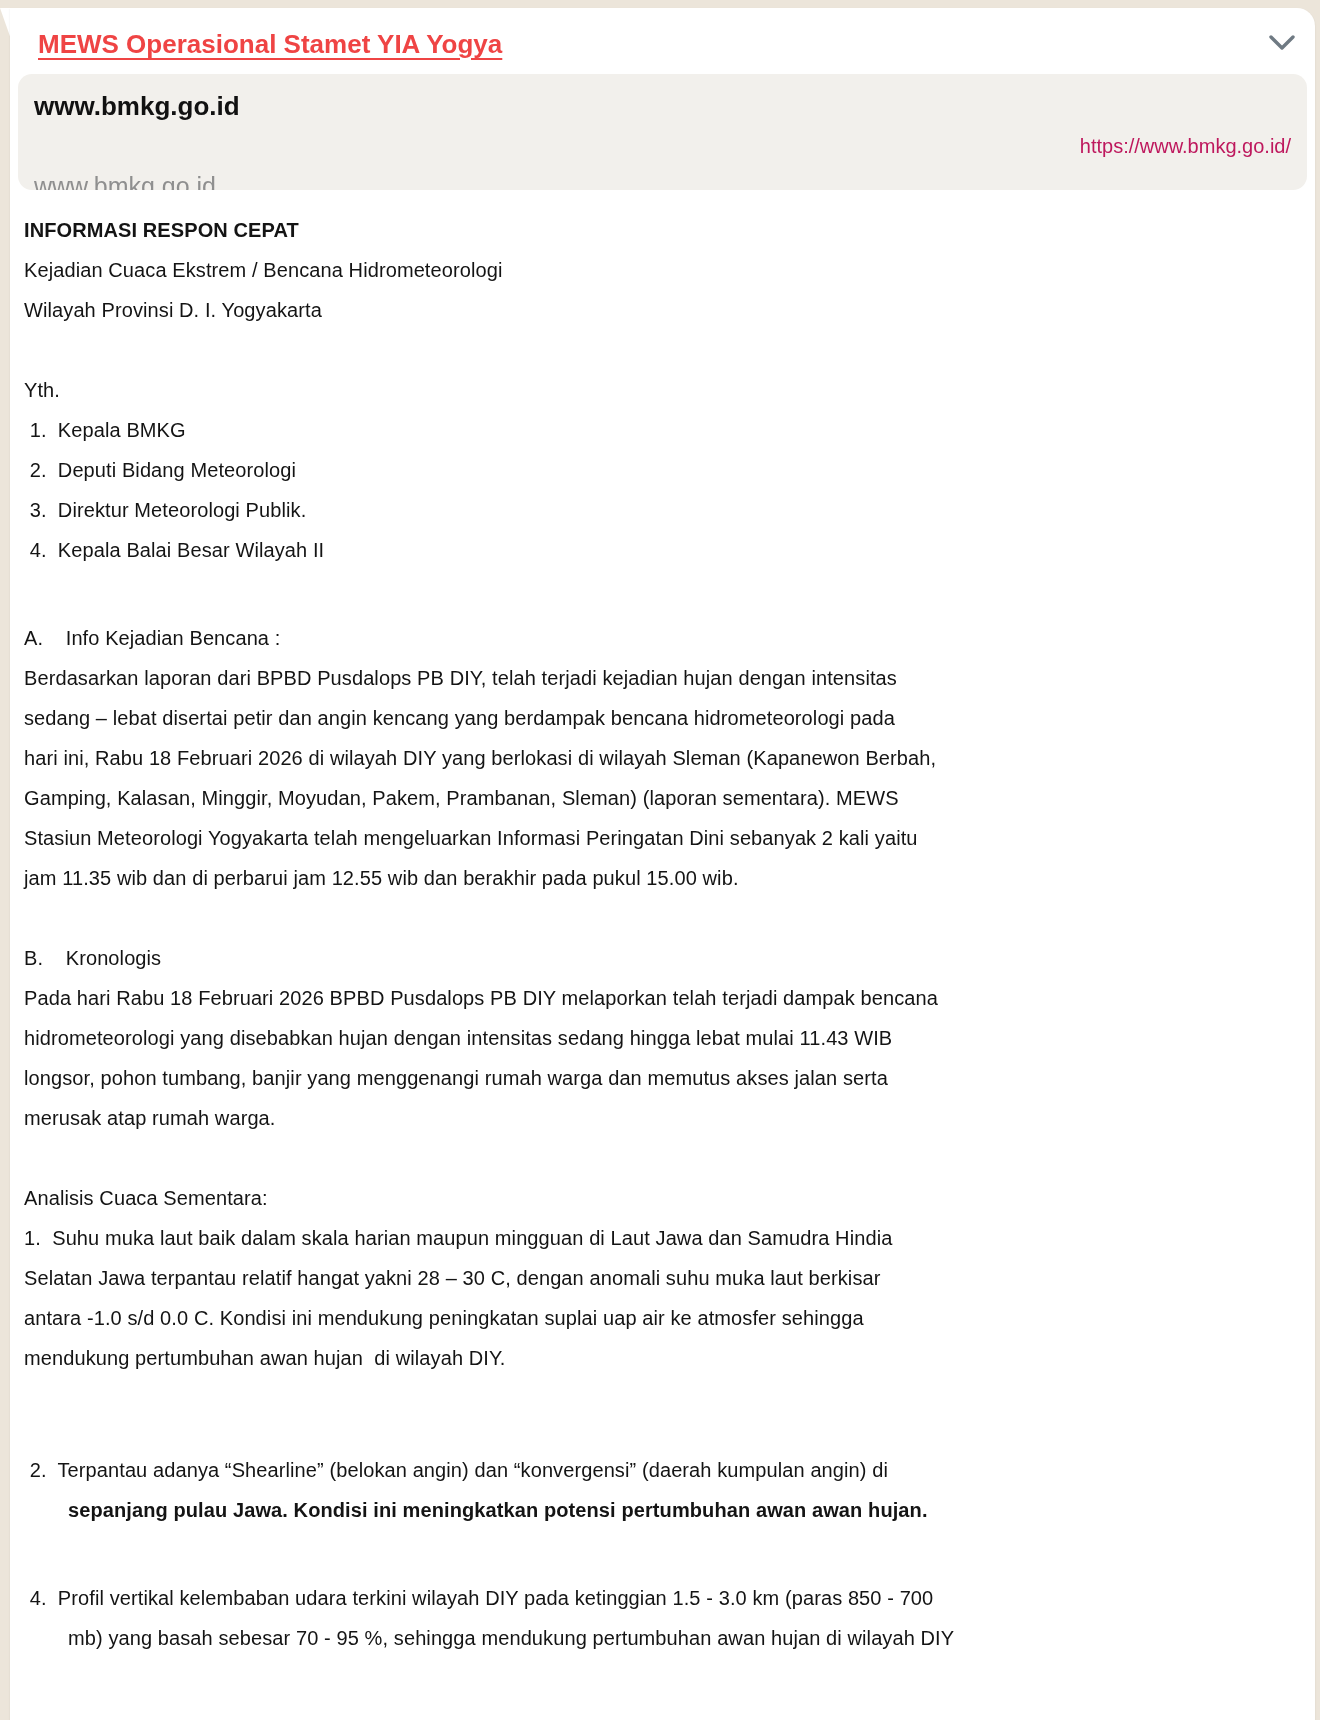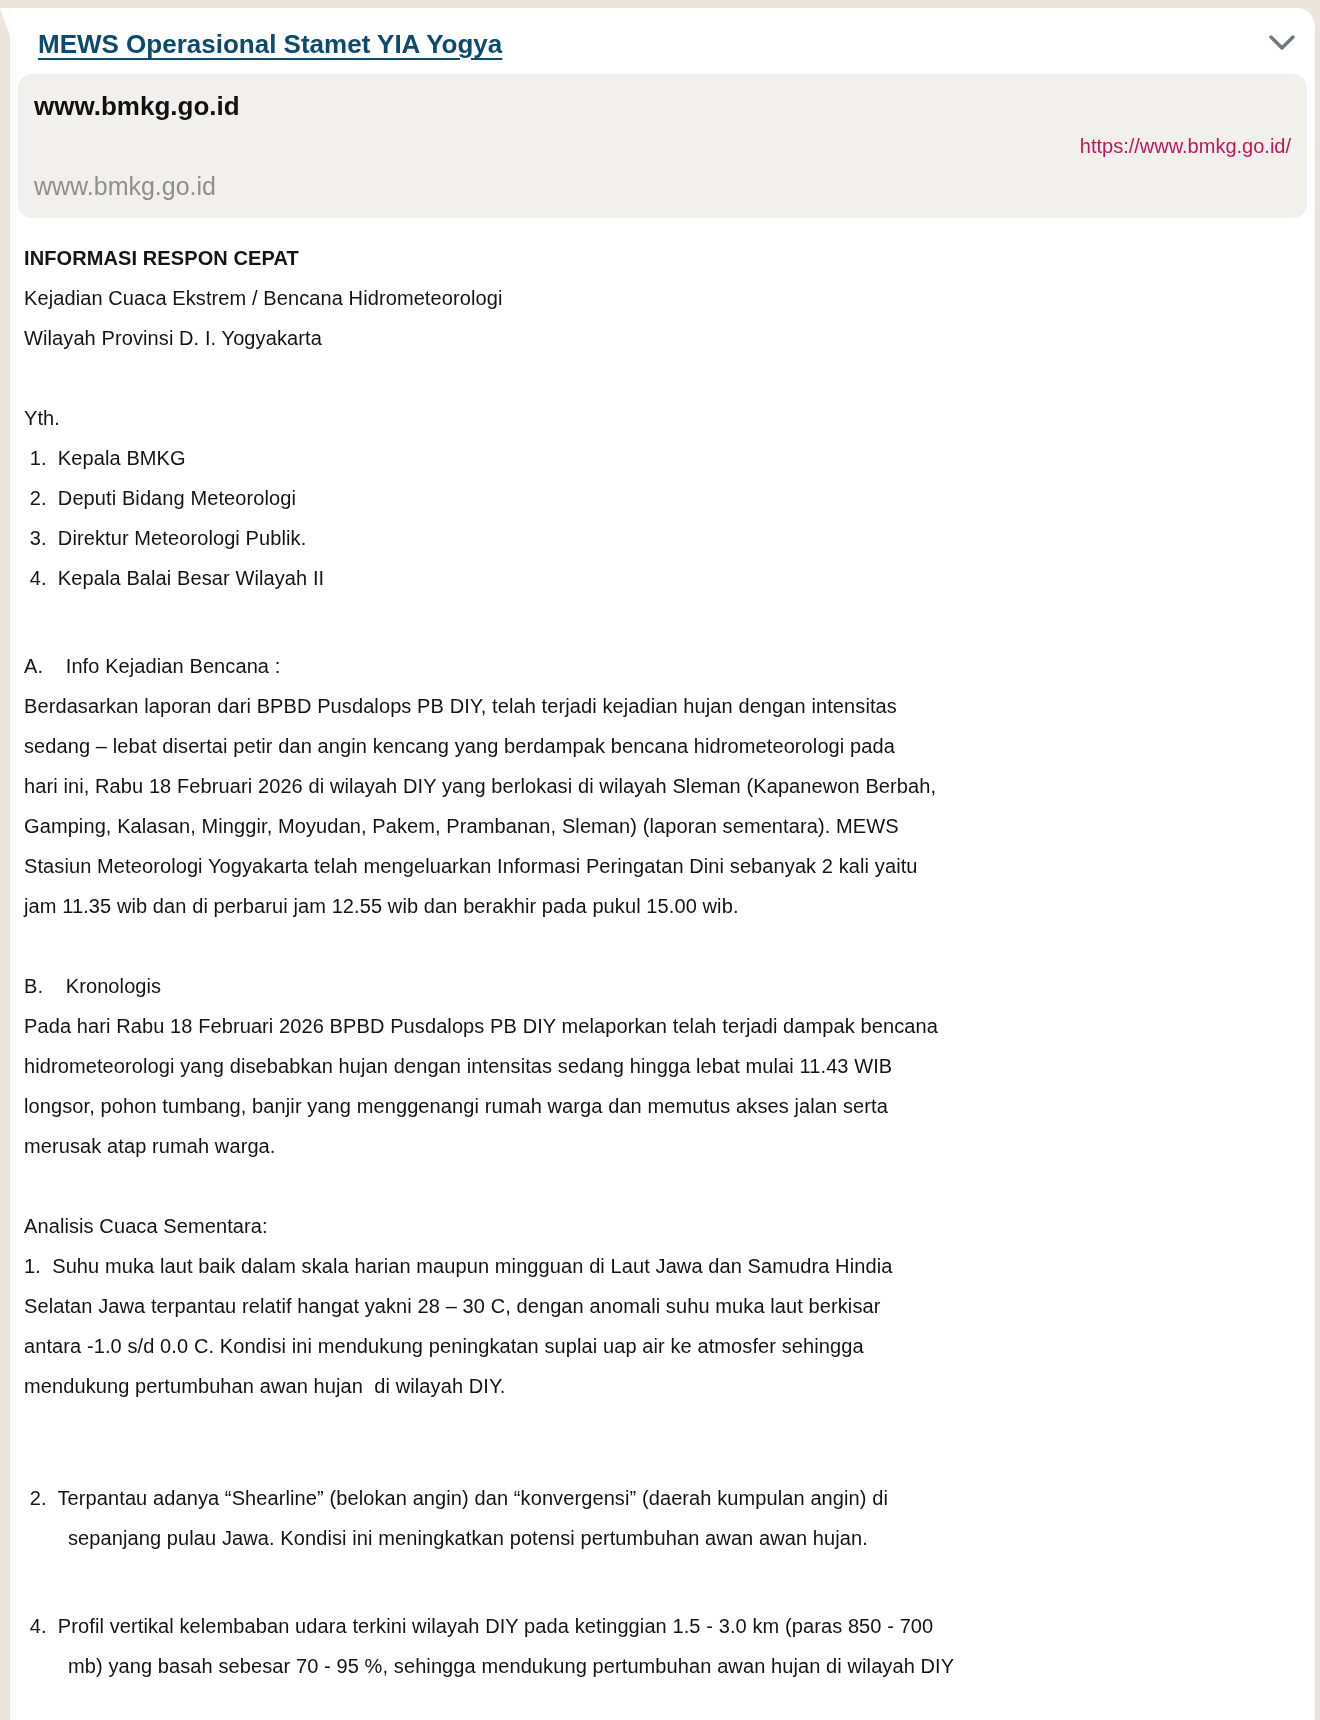--- a/index.html
+++ b/index.html
@@ -53,21 +53,21 @@
   }
   .menu-btn{
     position:absolute;
     right:4px;top:4px;
     width:30px;height:24px;
     background:none;border:none;padding:0;
     cursor:pointer;
   }
   .preview-card{
     margin:14px 8px 0 8px;
-    height:144px;
+    height:116px;
     background:#f2f0ec;
     border-radius:14px;
     padding:12px 16px;
     box-sizing:border-box;
     cursor:pointer;
     overflow:hidden;
   }
   .preview-title{
     font-size:26px;font-weight:700;color:#111111;
     line-height:40px;white-space:nowrap;
@@ -96,21 +96,21 @@
 </head>
 <body>
 
 <div class="stage" style="background-color: rgb(236, 229, 218);">
 
   <div class="tail"></div>
 
   <div class="bubble">
 
     <div class="sender-row">
-      <span class="sender-link" style="color: #0c4a6e;">MEWS Operasional Stamet YIA Yogya</span>
+      <span class="sender-link" style="color: #ef4444;">MEWS Operasional Stamet YIA Yogya</span>
       <button class="menu-btn">
         <svg width="28" height="18" viewBox="0 0 28 18">
           <polyline points="3,3 14,14 25,3" fill="none" stroke="#6f7a83" stroke-width="3.4" stroke-linecap="round" stroke-linejoin="round"></polyline>
         </svg>
       </button>
     </div>
 
     <div class="preview-card" style="background: rgb(242, 240, 236);">
       <div class="preview-title">www.bmkg.go.id</div>
       <a class="preview-url">https://www.bmkg.go.id/</a>
@@ -142,20 +142,20 @@
         <div class="msg-line">longsor, pohon tumbang, banjir yang menggenangi rumah warga dan memutus akses jalan serta</div>
         <div class="msg-line">merusak atap rumah warga.</div>
         <div class="msg-line"></div>
         <div class="msg-line">Analisis Cuaca Sementara:</div>
         <div class="msg-line">1.  Suhu muka laut baik dalam skala harian maupun mingguan di Laut Jawa dan Samudra Hindia</div>
         <div class="msg-line">Selatan Jawa terpantau relatif hangat yakni 28 – 30 C, dengan anomali suhu muka laut berkisar</div>
         <div class="msg-line">antara -1.0 s/d 0.0 C. Kondisi ini mendukung peningkatan suplai uap air ke atmosfer sehingga</div>
         <div class="msg-line">mendukung pertumbuhan awan hujan  di wilayah DIY.</div>
         <div class="msg-line" style="min-height: 72px; line-height: 72px;"></div>
         <div class="msg-line"> 2.  Terpantau adanya “Shearline” (belokan angin) dan “konvergensi” (daerah kumpulan angin) di</div>
-        <div class="msg-line" style="padding-left: 44px;">sepanjang pulau Jawa. Kondisi ini meningkatkan potensi pertumbuhan awan awan hujan.</div>
+        <div class="msg-line" style="padding-left: 44px; font-weight: bold;">sepanjang pulau Jawa. Kondisi ini meningkatkan potensi pertumbuhan awan awan hujan.</div>
         <div class="msg-line" style="min-height: 48px; line-height: 48px;"></div>
         <div class="msg-line"> 4.  Profil vertikal kelembaban udara terkini wilayah DIY pada ketinggian 1.5 - 3.0 km (paras 850 - 700</div>
         <div class="msg-line" style="padding-left: 44px;">mb) yang basah sebesar 70 - 95 %, sehingga mendukung pertumbuhan awan hujan di wilayah DIY</div>
       </div>
 
   </div>
 </div>
 
 </body></html>

